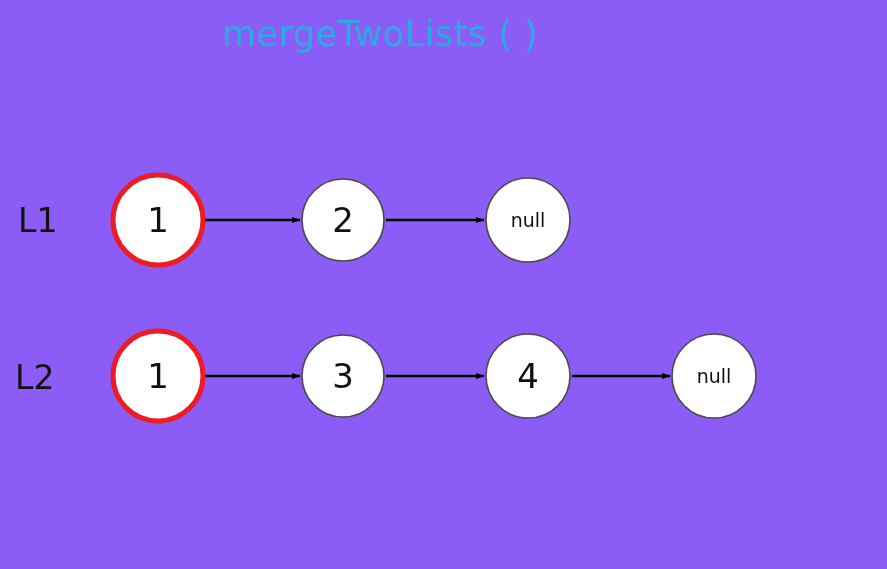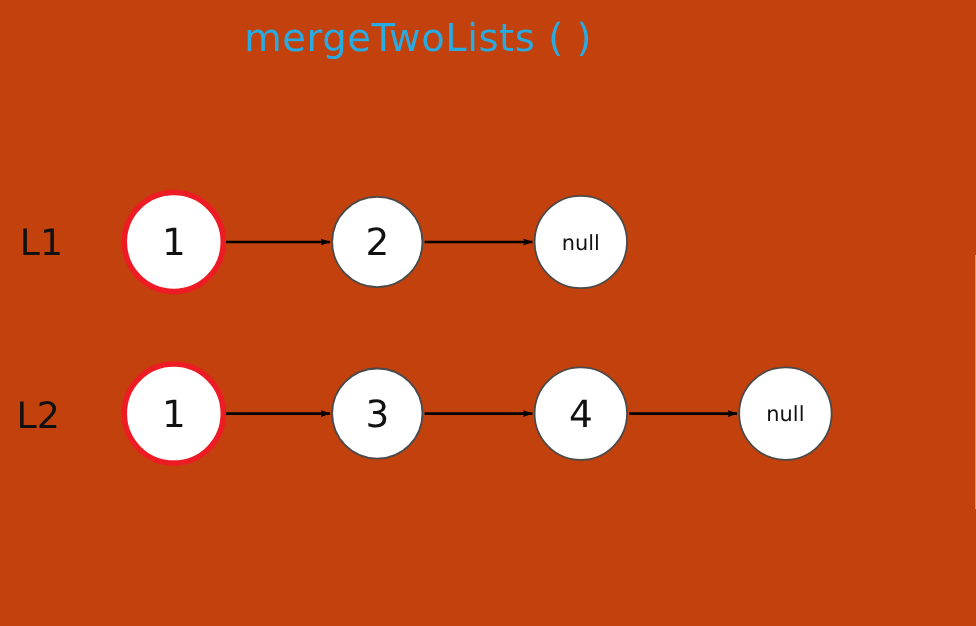--- a/index.html
+++ b/index.html
@@ -7,21 +7,21 @@
     padding: 0;
     background: #ffffff;
   }
   body {
     font-family: "DejaVu Sans", sans-serif;
   }
   #canvas {
     position: relative;
     width: 887px;
     height: 569px;
-    background: #c2410c;
+    background: #8b5cf6;
     overflow: hidden;
   }
   #diagram-svg {
     position: absolute;
     left: 0;
     top: 0;
     width: 887px;
     height: 569px;
     display: block;
   }

